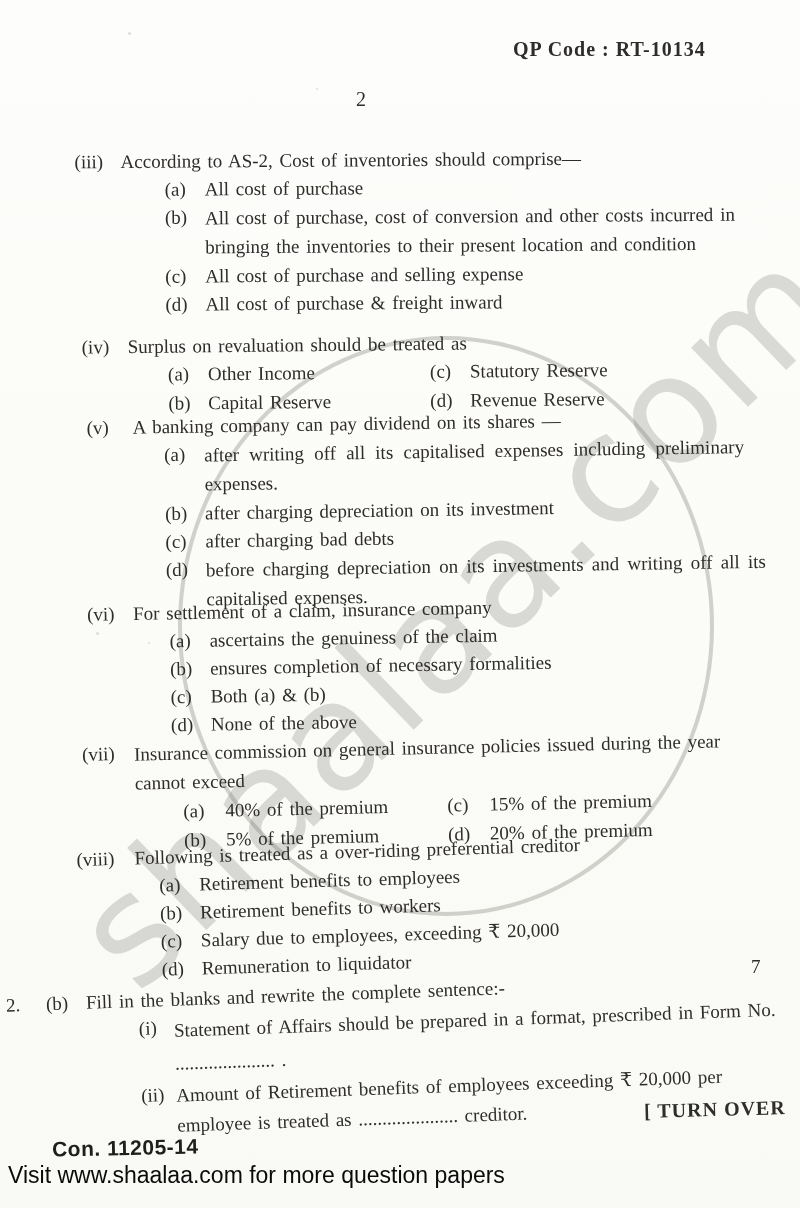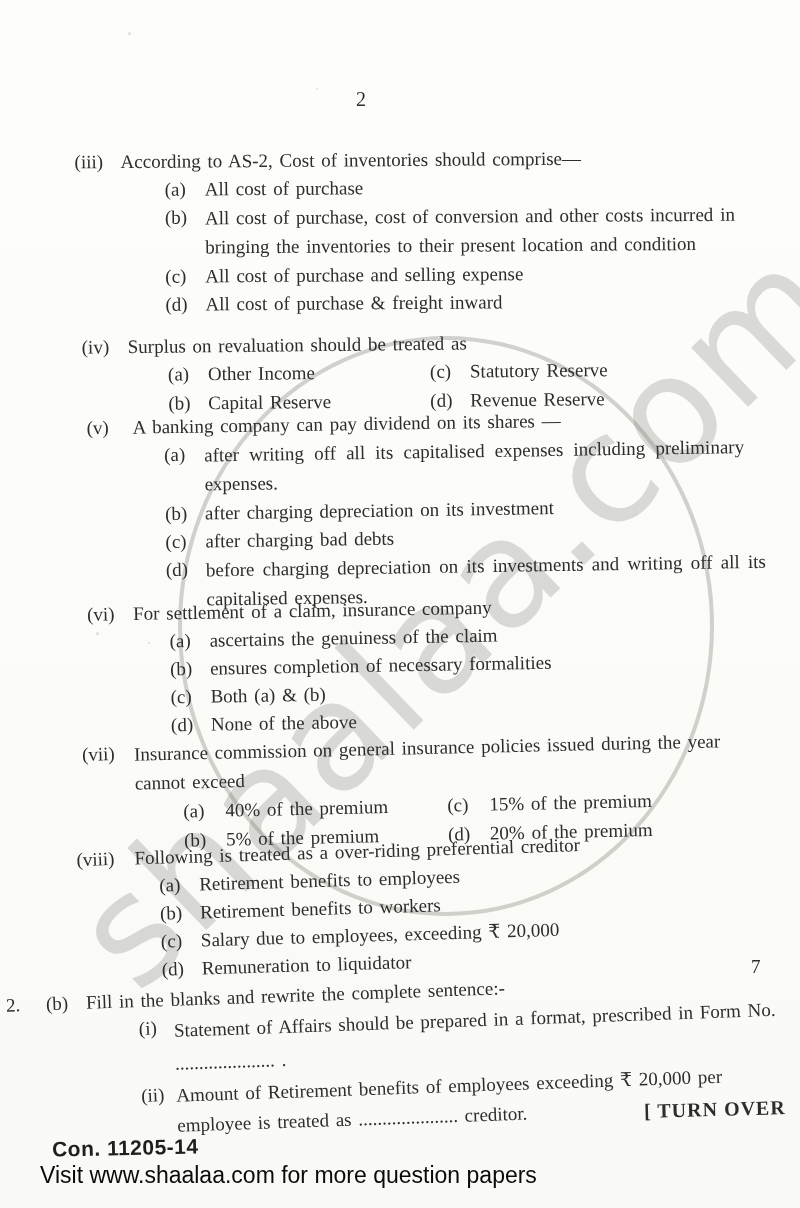--- a/index.html
+++ b/index.html
@@ -31,36 +31,37 @@
   .qnum{flex:0 0 46px;}
   .opts{margin-top:1px;}
   .opt{display:flex; margin-bottom:1px;}
   .lbl{flex:0 0 40px;}
   .txt{}
   .wrap{white-space:normal; text-align:justify; line-height:29px;}
   .grid2{display:grid; grid-template-columns:262px auto; row-gap:1px;}
   .marks{position:absolute; top:956px; left:751px; font-size:19px;}
   .turnover{position:absolute; top:1098px; left:644px; font-size:20px; font-weight:700; transform:rotate(-1.5deg); letter-spacing:1px;}
   .con{position:absolute; top:1136px; left:52px; font-family:"Liberation Sans","DejaVu Sans",sans-serif; font-size:21px; font-weight:700; transform:rotate(-1.2deg); color:#1e1e1c; letter-spacing:.5px;}
-  .sitefooter{position:absolute; top:1162px; left:8px; font-family:"Liberation Sans","DejaVu Sans",sans-serif; font-size:23px; color:#0a0a0a;margin-left:32px;}
+  .sitefooter{position:absolute; top:1162px; left:8px; font-family:"Liberation Sans","DejaVu Sans",sans-serif; font-size:23px; color:#0a0a0a;}
   .speck{position:absolute; background:#b9b9b3; border-radius:50%; opacity:.45;}
 </style>
 </head>
 <body>
 
 <div class="sheet">
 
   <div class="wm-circle"></div>
   <div class="wm-text">shaalaa.com</div>
 
   <div class="speck" style="left:128px;top:32px;width:3px;height:3px;"></div>
   <div class="speck" style="left:316px;top:88px;width:2px;height:2px;"></div>
   <div class="speck" style="left:96px;top:632px;width:3px;height:3px;"></div>
   <div class="speck" style="left:148px;top:642px;width:2px;height:2px;"></div>
 
+  <div class="qp-code txtline">QP Code : RT-10134</div>
   <div class="page-num">2</div>
 
   <div class="qblock" style="left:75px; top:146px; width:660px; transform:rotate(-0.4deg);">
     <div class="qhead">
       <span class="qnum">(iii)</span>
       <span class="txt">According to AS-2, Cost of inventories should comprise—</span>
     </div>
     <div class="opts" style="padding-left:90px;">
       <div class="opt">
         <span class="lbl">(a)</span>

